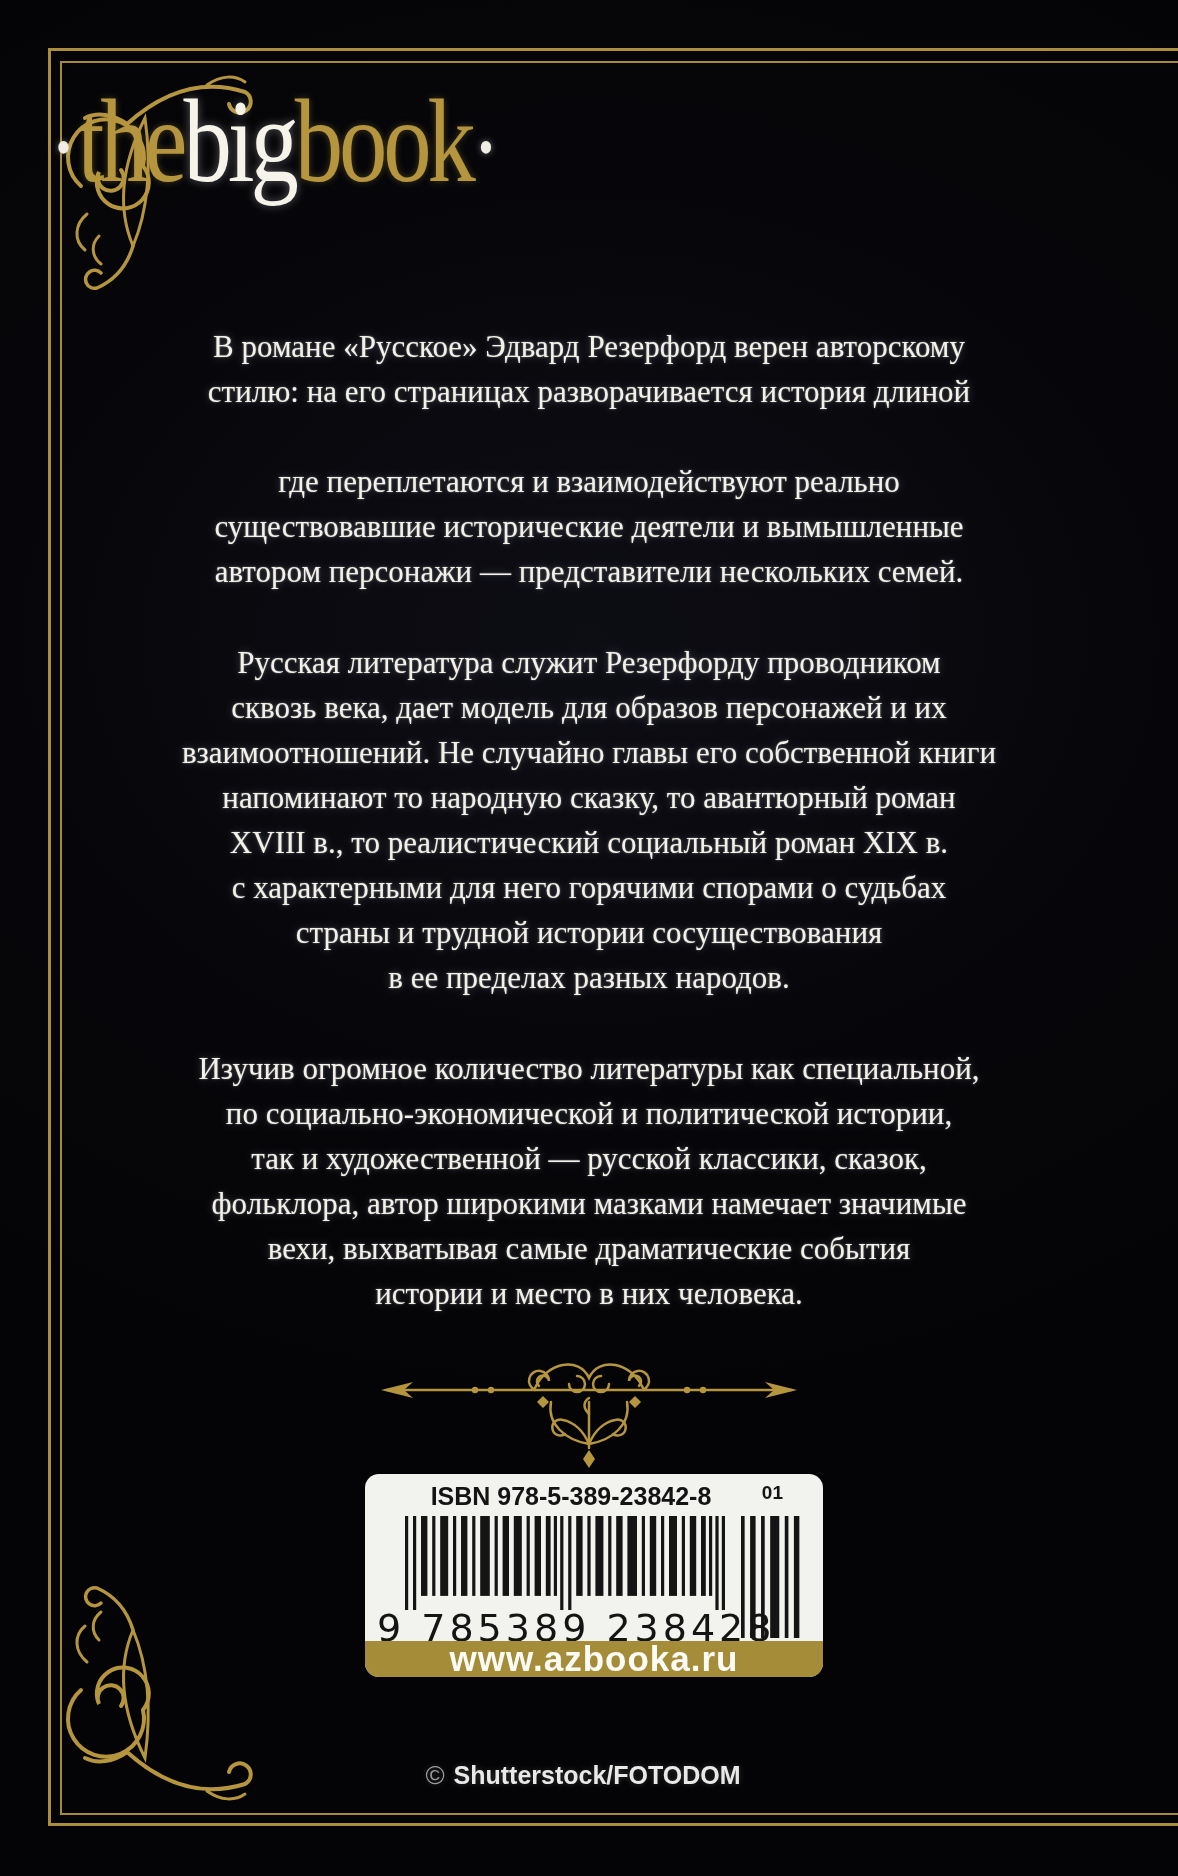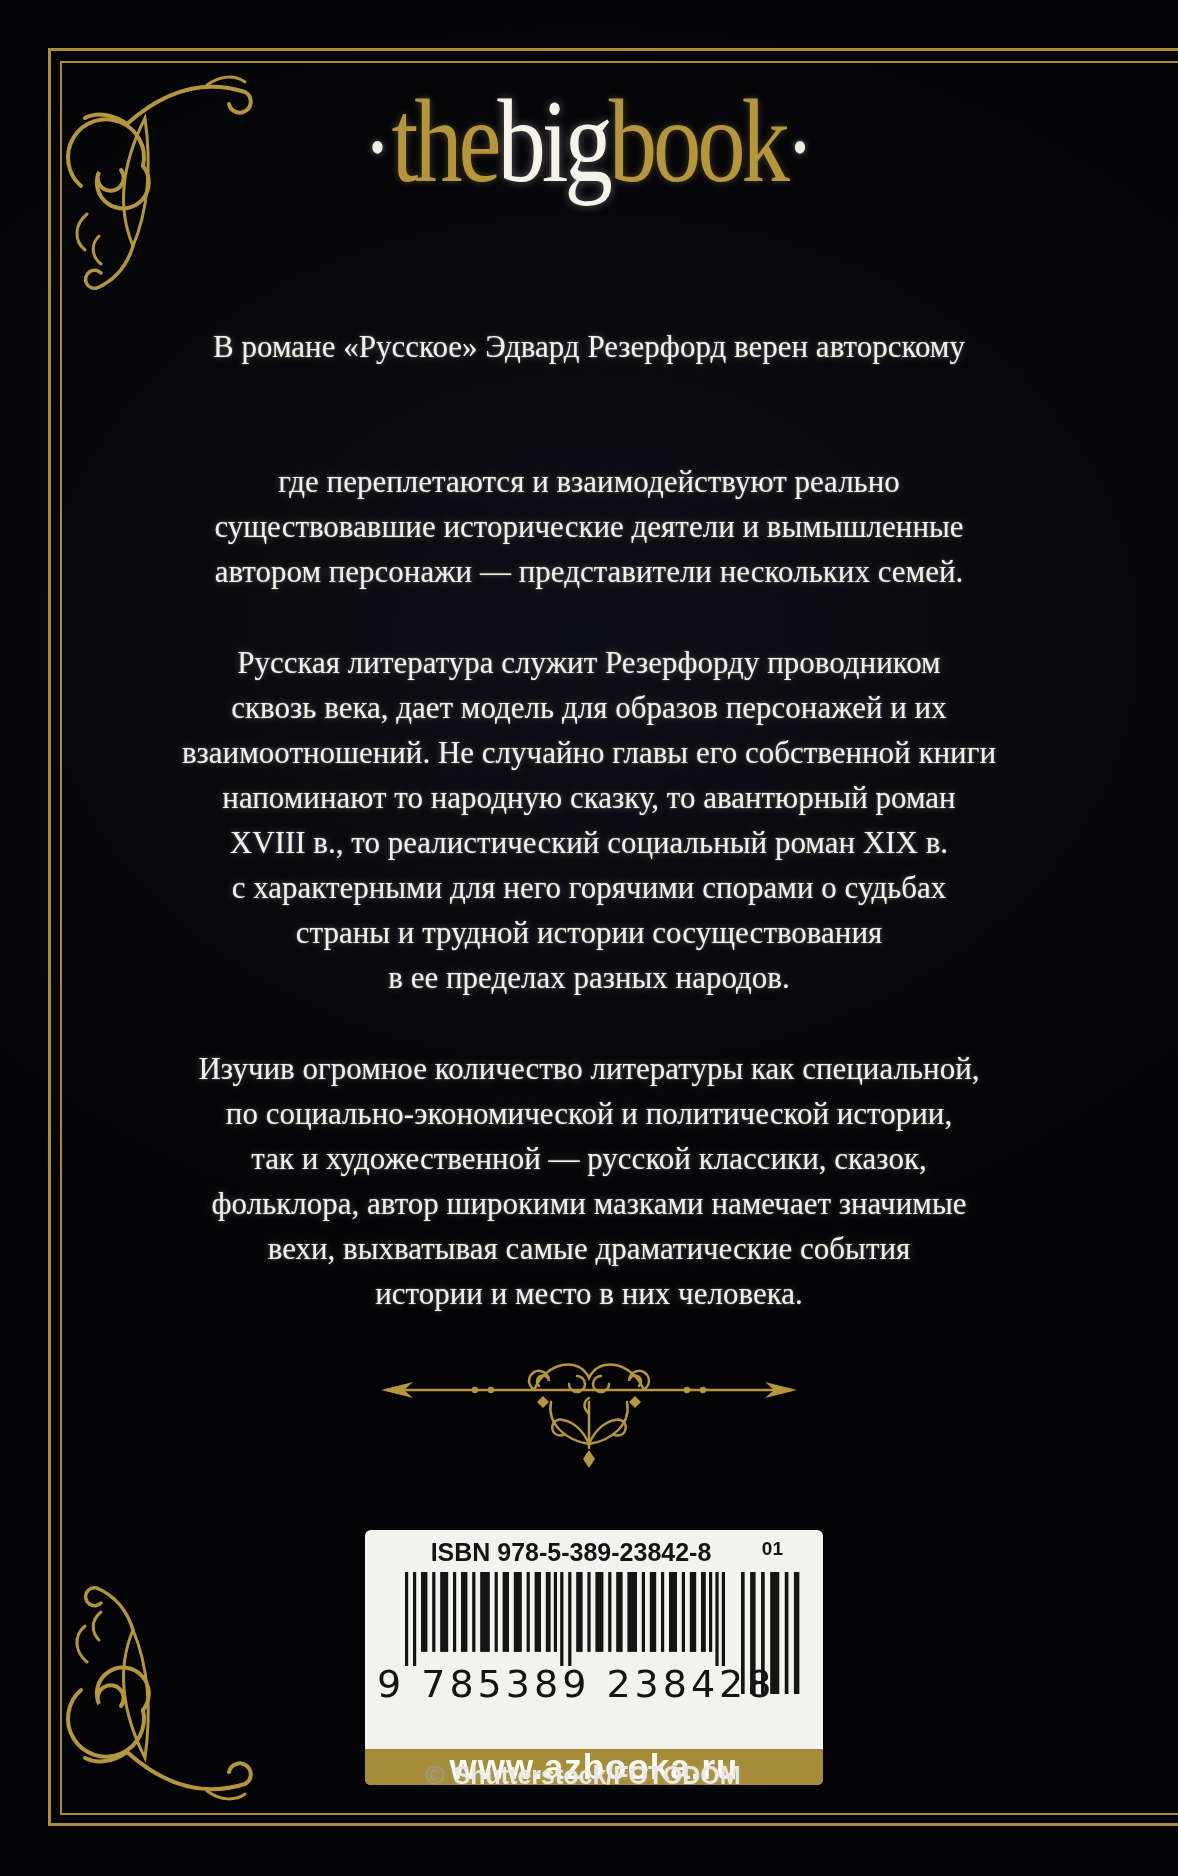--- a/index.html
+++ b/index.html
@@ -11,39 +11,39 @@
   
   .frame-outer{position:absolute;top:48px;left:48px;right:-8px;bottom:50px;
     border:3px solid #ab8d3c;border-right:none;}
   .frame-inner{position:absolute;top:61px;left:60px;right:-8px;bottom:61px;
     border:2px solid #a8893a;border-right:none;}
   .corner{position:absolute;left:57px;width:200px;height:240px;}
   .corner.tl{top:58px;}
   .corner.bl{top:1578px;transform:scale(1,-1);}
   .corner svg{display:block;width:100%;height:100%;}
   
-  .logo{position:absolute;top:80px;left:0;width:100%;text-align:center;color:#b5953e;}
+  .logo{position:absolute;top:80px;left:0;width:100%;text-align:left;color:#b5953e;}
   .logo-inner{display:inline-block;transform:scaleX(.82);font-size:118px;
     letter-spacing:-5px;line-height:1.05;font-weight:normal;white-space:nowrap;}
   .logo-big{color:#f6f3ea;text-shadow:0 0 10px rgba(255,255,255,.35);}
   .logo-gold{text-shadow:0 0 8px rgba(190,160,70,.35);}
   .logo-dot{display:inline-block;font-size:52px;vertical-align:16px;color:#f0ede3;
     letter-spacing:0;margin:0 8px;text-shadow:0 0 8px rgba(255,255,255,.4);}
   
   .copy{position:absolute;top:316px;left:78px;right:78px;text-align:center;
     color:#f3f1ea;font-size:31px;line-height:45px;
     text-shadow:0 0 10px rgba(235,238,255,.28),0 0 2px rgba(255,255,255,.45);}
   .copy p{margin:8px;}
   .copy p + p{margin-top:46px;}
   
   .divider{position:absolute;left:379px;top:1344px;width:420px;height:132px;}
   .divider svg{display:block;width:100%;height:100%;}
   
-  .isbn-block{position:absolute;left:365px;top:1530px;width:458px;height:255px;
-    background:#f2f2ef;border-radius:6px;overflow:hidden;}
+  .isbn-block{position:absolute;left:365px;top:1474px;width:458px;height:203px;
+    background:#f2f2ef;border-radius:14px;overflow:hidden;}
   .isbn-label{position:absolute;top:8px;left:38px;width:336px;text-align:center;
     font-family:"Liberation Sans",sans-serif;font-weight:bold;font-size:25px;color:#141414;
     letter-spacing:0;white-space:nowrap;}
   .isbn-edition{position:absolute;top:8px;right:40px;
     font-family:"Liberation Sans",sans-serif;font-weight:bold;font-size:19px;color:#141414;}
   .bc-main{position:absolute;left:40px;top:42px;width:320px;height:94px;}
   .bc-addon{position:absolute;right:20px;top:42px;width:62px;height:122px;}
   .bc-digits{position:absolute;left:12px;top:132px;width:390px;
     font-family:"DejaVu Sans",sans-serif;font-size:38px;color:#141414;
     letter-spacing:4px;white-space:nowrap;}
@@ -92,21 +92,21 @@
 
   <div class="logo">
     <span class="logo-inner">
       <span class="logo-dot">•</span><span class="logo-gold">the</span><span class="logo-big">big</span><span class="logo-gold">book</span><span class="logo-dot">•</span>
     </span>
   </div>
 
   <div class="copy">
     <p>
       <span>В романе «Русское» Эдвард Резерфорд верен авторскому</span><br>
-      <br>
+      <span>стилю: на его страницах разворачивается история длиной</span><br>
       <br>
       <span>где переплетаются и взаимодействуют реально</span><br>
       <span>существовавшие исторические деятели и вымышленные</span><br>
       <span>автором персонажи — представители нескольких семей.</span>
     </p>
     <p>
       <span>Русская литература служит Резерфорду проводником</span><br>
       <span>сквозь века, дает модель для образов персонажей и их</span><br>
       <span>взаимоотношений. Не случайно главы его собственной книги</span><br>
       <span>напоминают то народную сказку, то авантюрный роман</span><br>

